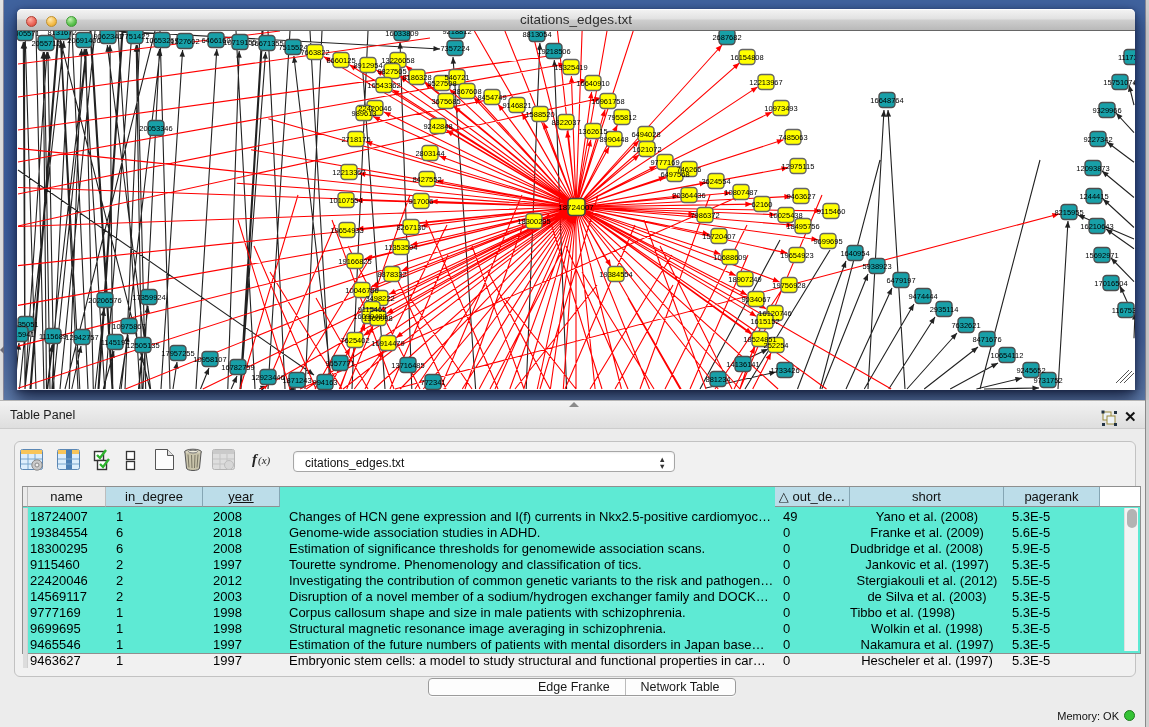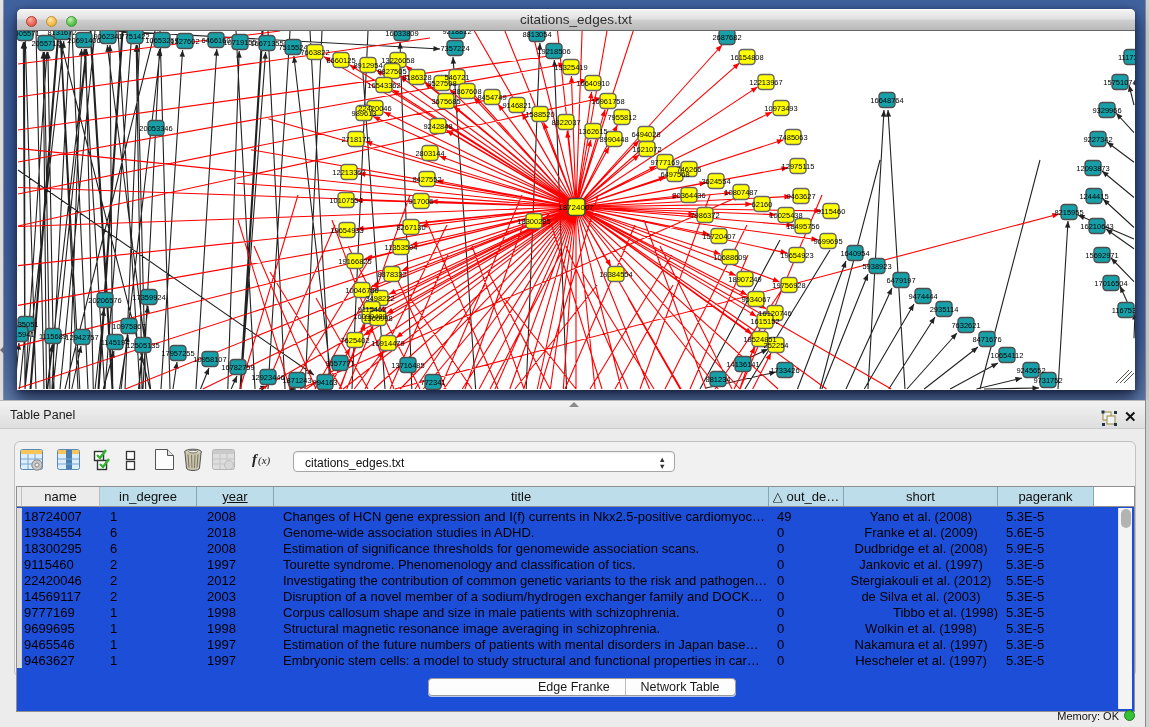--- a/index.html
+++ b/index.html
@@ -46,22 +46,22 @@
 
   #container { position:absolute; left:14px; top:41px; width:1122px; height:236px;
     background:#f1f1f1; border:1px solid #c2c2c2; border-radius:6px; }
   #toolbar { position:absolute; left:0px; top:4px; height:32px; width:1122px; }
   #combo { position:absolute; left:278px; top:9px; width:382px; height:21px;
     background:#fff; border:1px solid #a6a6a6; border-radius:4px;
     box-shadow:inset 0 1px 2px rgba(0,0,0,.08); }
   #combo .txt { position:absolute; left:11px; top:3.5px; font-size:12px; color:#111; }
   #combo .ar { position:absolute; right:8px; top:3.5px; font-size:7.5px; line-height:7px; color:#333; }
 
-  #table { position:absolute; left:1px; top:44px; width:1119px; height:226px;
-    background:#1d4ed8; border:1px solid #8f8f8f; }
+  #table { position:absolute; left:7px; top:44px; width:1119px; height:168px;
+    background:#5eead4; border:1px solid #8f8f8f; }
   .hdr { position:absolute; top:0; height:20px; background:#bcdde9;
     border-right:1px solid #85a6b4; border-bottom:1px solid #8f8f8f;
     font-size:13px; color:#111; text-align:center; line-height:20px; }
   .row { position:absolute; left:5px; height:16px; font-size:13px; color:#000;
     white-space:nowrap; }
   .row span { position:absolute; top:1px; }
   #vscroll { position:absolute; right:2px; top:21px; bottom:2px; width:14px;
     background:#f4f4f4; border-left:1px solid #e0e0e0; }
   #vscroll .thumb { position:absolute; left:2px; top:1px; width:10px; height:19px;
     background:#b3b3b3; border-radius:5px; }
@@ -624,21 +624,20 @@
         </div>
       <div id="combo">
         <div class="txt">citations_edges.txt</div>
         <div class="ar">▲<br>▼</div>
       </div>
       <div id="table">
           <div class="hdr" style="left:0px;width:5px;background:#ebebeb;border-right:1px solid #bdbdbd"></div>
           <div class="hdr" style="left:5px;width:78px;background:#ebebeb;border-right:1px solid #bdbdbd;">name</div>
           <div class="hdr" style="left:83px;width:97px;">in_degree</div>
           <div class="hdr" style="left:180px;width:77px;text-decoration:underline;">year</div>
-          <div class="hdr" style="left:257px;width:495px;">title</div>
           <div class="hdr" style="left:752px;width:75px;">△ out_de…</div>
           <div class="hdr" style="left:827px;width:154px;">short</div>
           <div class="hdr" style="left:981px;width:96px;">pagerank</div>
           <div class="hdr" style="left:1077px;width:40px;background:#fff;border-right:none"></div>
           <div style="position:absolute;left:0;top:21px;width:5px;height:160px;background:#dcdcdc;border-right:1px solid #cfcfcf"></div>
           <div class="row" style="top:21px">
             <span style="left:2px">18724007</span>
             <span style="left:88px">1</span>
             <span style="left:185px">2008</span>
             <span style="left:261px">Changes of HCN gene expression and I(f) currents in Nkx2.5‑positive cardiomyoc…</span>
@@ -654,21 +653,21 @@
             <span style="left:755px">0</span>
             <span style="left:822px;width:154px;text-align:center">Franke et al. (2009)</span>
             <span style="left:984px">5.6E-5</span>
           </div>
           <div class="row" style="top:53px">
             <span style="left:2px">18300295</span>
             <span style="left:88px">6</span>
             <span style="left:185px">2008</span>
             <span style="left:261px">Estimation of significance thresholds for genomewide association scans.</span>
             <span style="left:755px">0</span>
-            <span style="left:822px;width:154px;text-align:center">Dudbridge et al. (2008)</span>
+            <span style="left:822px;width:154px;">Dudbridge et al. (2008)</span>
             <span style="left:984px">5.9E-5</span>
           </div>
           <div class="row" style="top:69px">
             <span style="left:2px">9115460</span>
             <span style="left:88px">2</span>
             <span style="left:185px">1997</span>
             <span style="left:261px">Tourette syndrome. Phenomenology and classification of tics.</span>
             <span style="left:755px">0</span>
             <span style="left:822px;width:154px;text-align:center">Jankovic et al. (1997)</span>
             <span style="left:984px">5.3E-5</span>
@@ -690,21 +689,21 @@
             <span style="left:755px">0</span>
             <span style="left:822px;width:154px;text-align:center">de Silva et al. (2003)</span>
             <span style="left:984px">5.3E-5</span>
           </div>
           <div class="row" style="top:117px">
             <span style="left:2px">9777169</span>
             <span style="left:88px">1</span>
             <span style="left:185px">1998</span>
             <span style="left:261px">Corpus callosum shape and size in male patients with schizophrenia.</span>
             <span style="left:755px">0</span>
-            <span style="left:822px;width:154px;text-align:right">Tibbo et al. (1998)</span>
+            <span style="left:822px;width:154px;text-align:left">Tibbo et al. (1998)</span>
             <span style="left:984px">5.3E-5</span>
           </div>
           <div class="row" style="top:133px">
             <span style="left:2px">9699695</span>
             <span style="left:88px">1</span>
             <span style="left:185px">1998</span>
             <span style="left:261px">Structural magnetic resonance image averaging in schizophrenia.</span>
             <span style="left:755px">0</span>
             <span style="left:822px;width:154px;text-align:center">Wolkin et al. (1998)</span>
             <span style="left:984px">5.3E-5</span>

